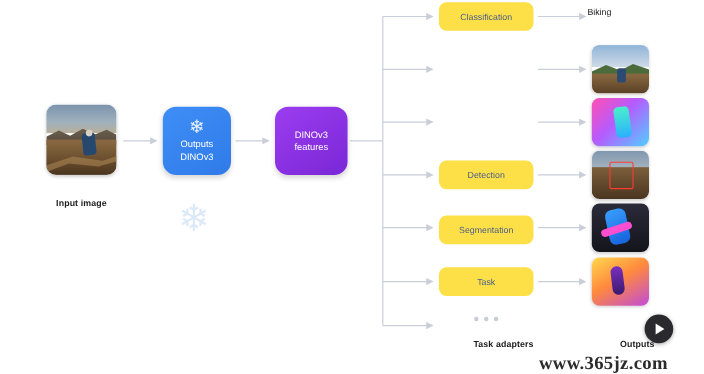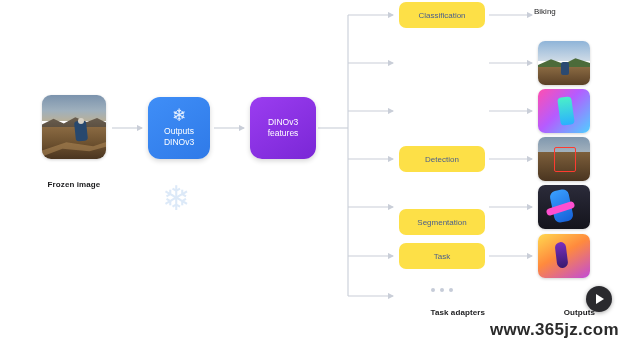--- a/index.html
+++ b/index.html
@@ -116,21 +116,21 @@
     position:absolute;left:586px;top:286px;width:26px;height:26px;border-radius:50%;
     background:#2a2a2e;display:flex;align-items:center;justify-content:center;
     box-shadow:0 1px 4px rgba(0,0,0,.35);
   }
   .play .tri{width:0;height:0;border-left:8px solid #fff;border-top:5px solid transparent;
     border-bottom:5px solid transparent;margin-left:2px;}
 
   
   .wm{
     position:absolute;left:490px;top:320px;
-    font-family:Liberation Sans, sans-serif;font-weight:bold;font-size:17px;
+    font-family:Liberation Serif, serif;font-weight:bold;font-size:17px;
     color:#2b2b2b;letter-spacing:.3px;
   }
 </style>
 </head>
 <body>
 
 <div class="canvas">
 
   <svg class="wires">
     <defs>
@@ -170,21 +170,21 @@
   </svg>
 
   <div class="input-img">
     <div class="sky"></div>
       <div class="ridge"></div>
       <div class="ground"></div>
     <div class="trail"></div>
       <div class="rider"></div>
       <div class="rider2"></div>
   </div>
-  <div class="cap cap-input">Frozen image</div>
+  <div class="cap cap-input">Input image</div>
 
   <div class="block frozen">
     <span class="flake">❄</span>
     <span>Outputs</span>
     <span>DINOv3</span>
   </div>
 
   <div class="block feat">
     <div>
       <div>DINOv3</div>
@@ -193,21 +193,21 @@
   </div>
 
   <div class="big-flake">❄</div>
 
   <div class="pill" style="top:2px">
       <span>Classification</span>
     </div>
   <div class="pill" style="top:146px">
       <span>Detection</span>
     </div>
-  <div class="pill" style="top:209px">
+  <div class="pill" style="top:196px">
       <span>Segmentation</span>
     </div>
   <div class="pill" style="top:243px">
       <span>Task</span>
     </div>
 
   <div class="dots">
       <i></i>
       <i></i>
       <i></i>

